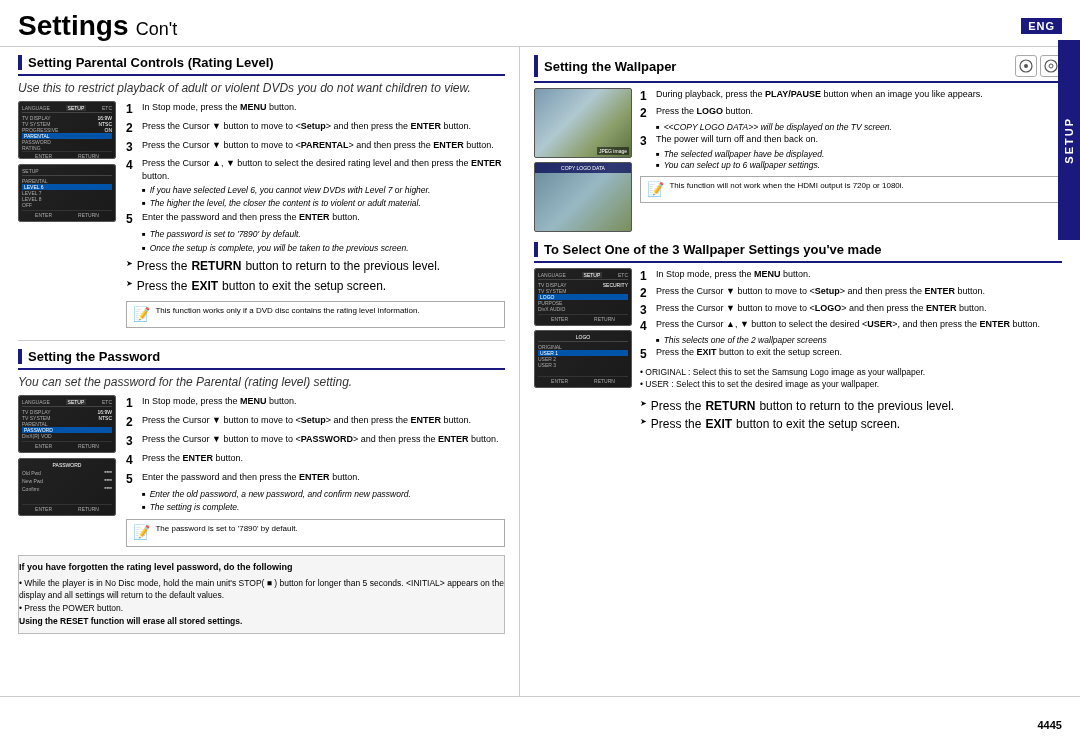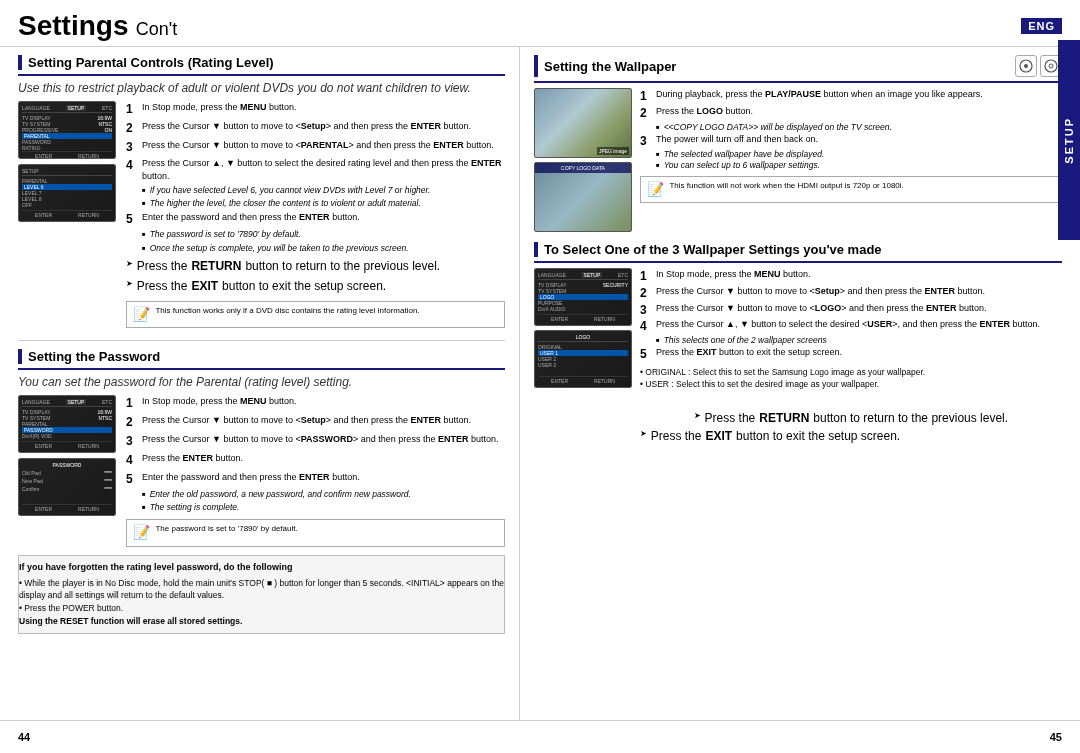--- a/index.html
+++ b/index.html
@@ -287,22 +287,22 @@
     
     .password-section {
       margin-top: 12px;
       border-top: 1px solid #ccc;
       padding-top: 8px;
     }
 
     
     .page-numbers {
       display: flex;
-      justify-content: space-between;
-      padding: 10px 18px;
+      justify-content: flex-end;
+      padding: 22px 18px;
       border-top: 1px solid #ccc;
       font-size: 11px;
       font-weight: bold;
     }
 
     
     .setup-sidebar {
       position: absolute;
       right: 0;
       top: 40px;
@@ -739,21 +739,21 @@
             <div class="step">
               <span class="step-num">5</span>
               <span class="step-text">Press the <b>EXIT</b> button to exit the setup screen.</span>
             </div>
 
             <div style="font-size:8.5px;line-height:1.4;margin-top:4px;">
               <div>• ORIGINAL : Select this to set the Samsung Logo image as your wallpaper.</div>
               <div>• USER : Select this to set the desired image as your wallpaper.</div>
             </div>
 
-            <div class="arrow-note" style="margin-top:20px;justify-content:center;">Press the <b>RETURN</b> button to return to the previous level.</div>
+            <div class="arrow-note" style="margin-top:8px;">Press the <b>RETURN</b> button to return to the previous level.</div>
             <div class="arrow-note">Press the <b>EXIT</b> button to exit the setup screen.</div>
           </div>
         </div>
       </div>
     </div>
   </div>
 
   <div class="page-numbers">
     <span>44</span>
     <span>45</span>

